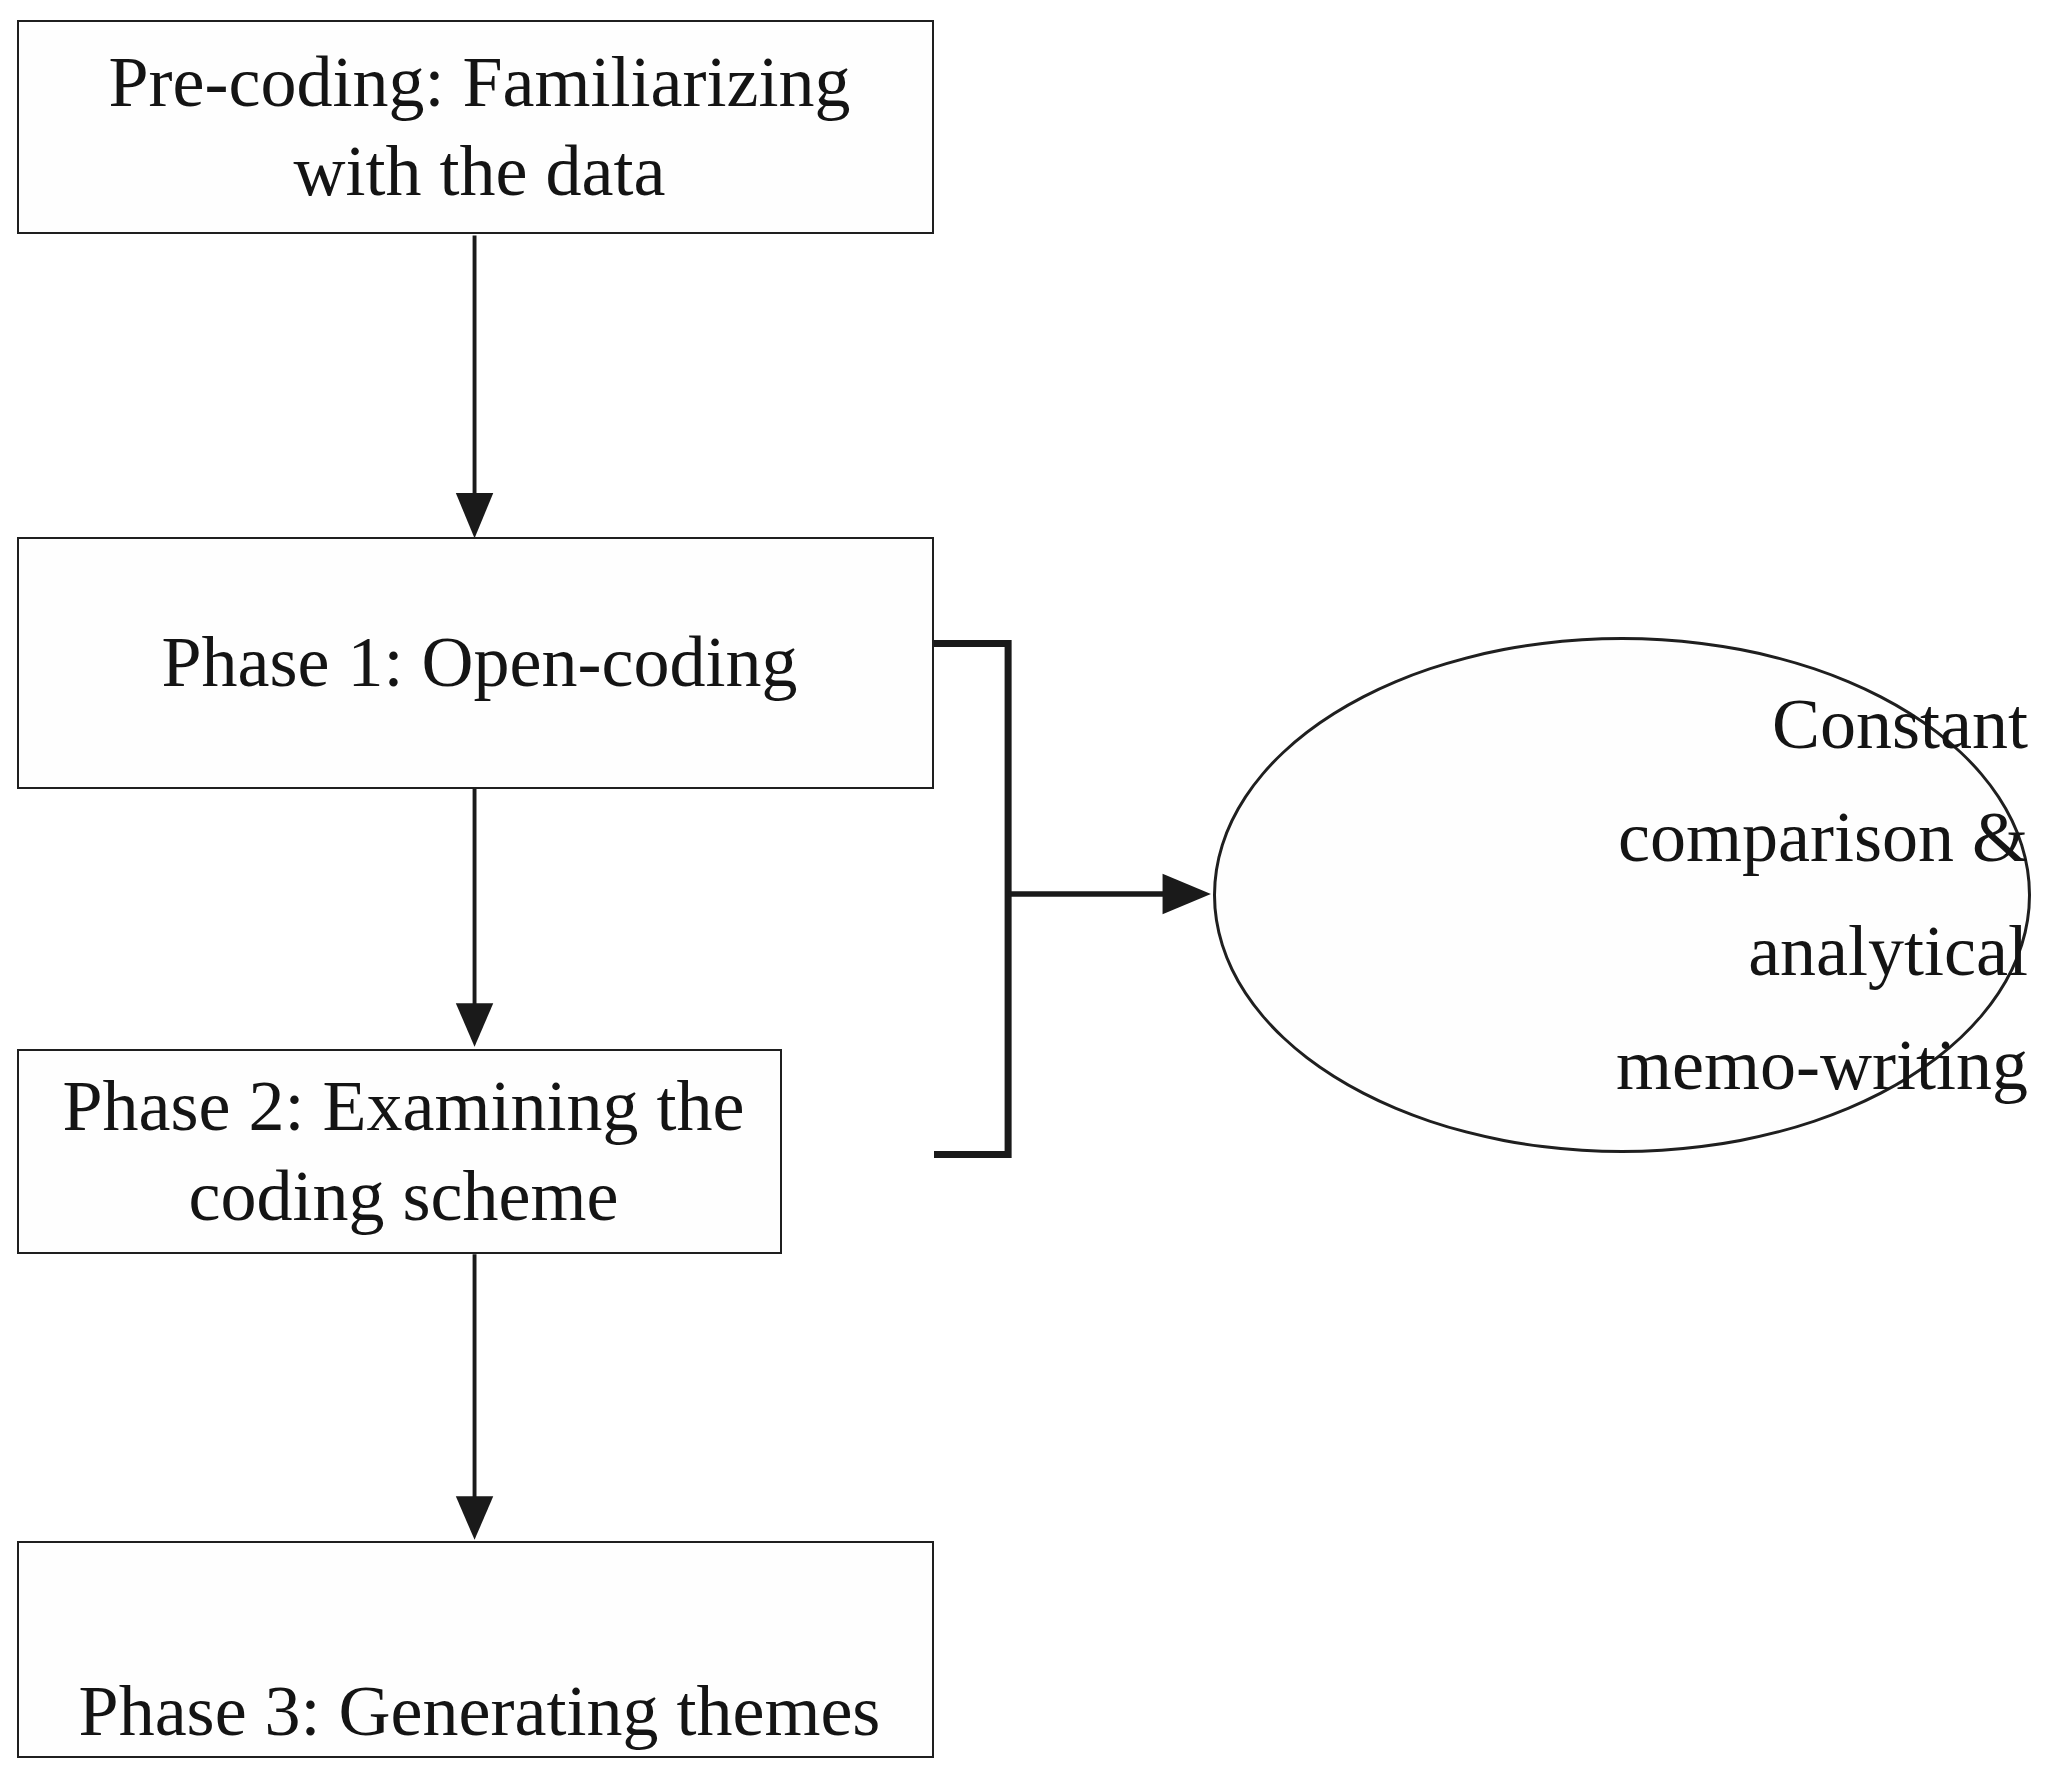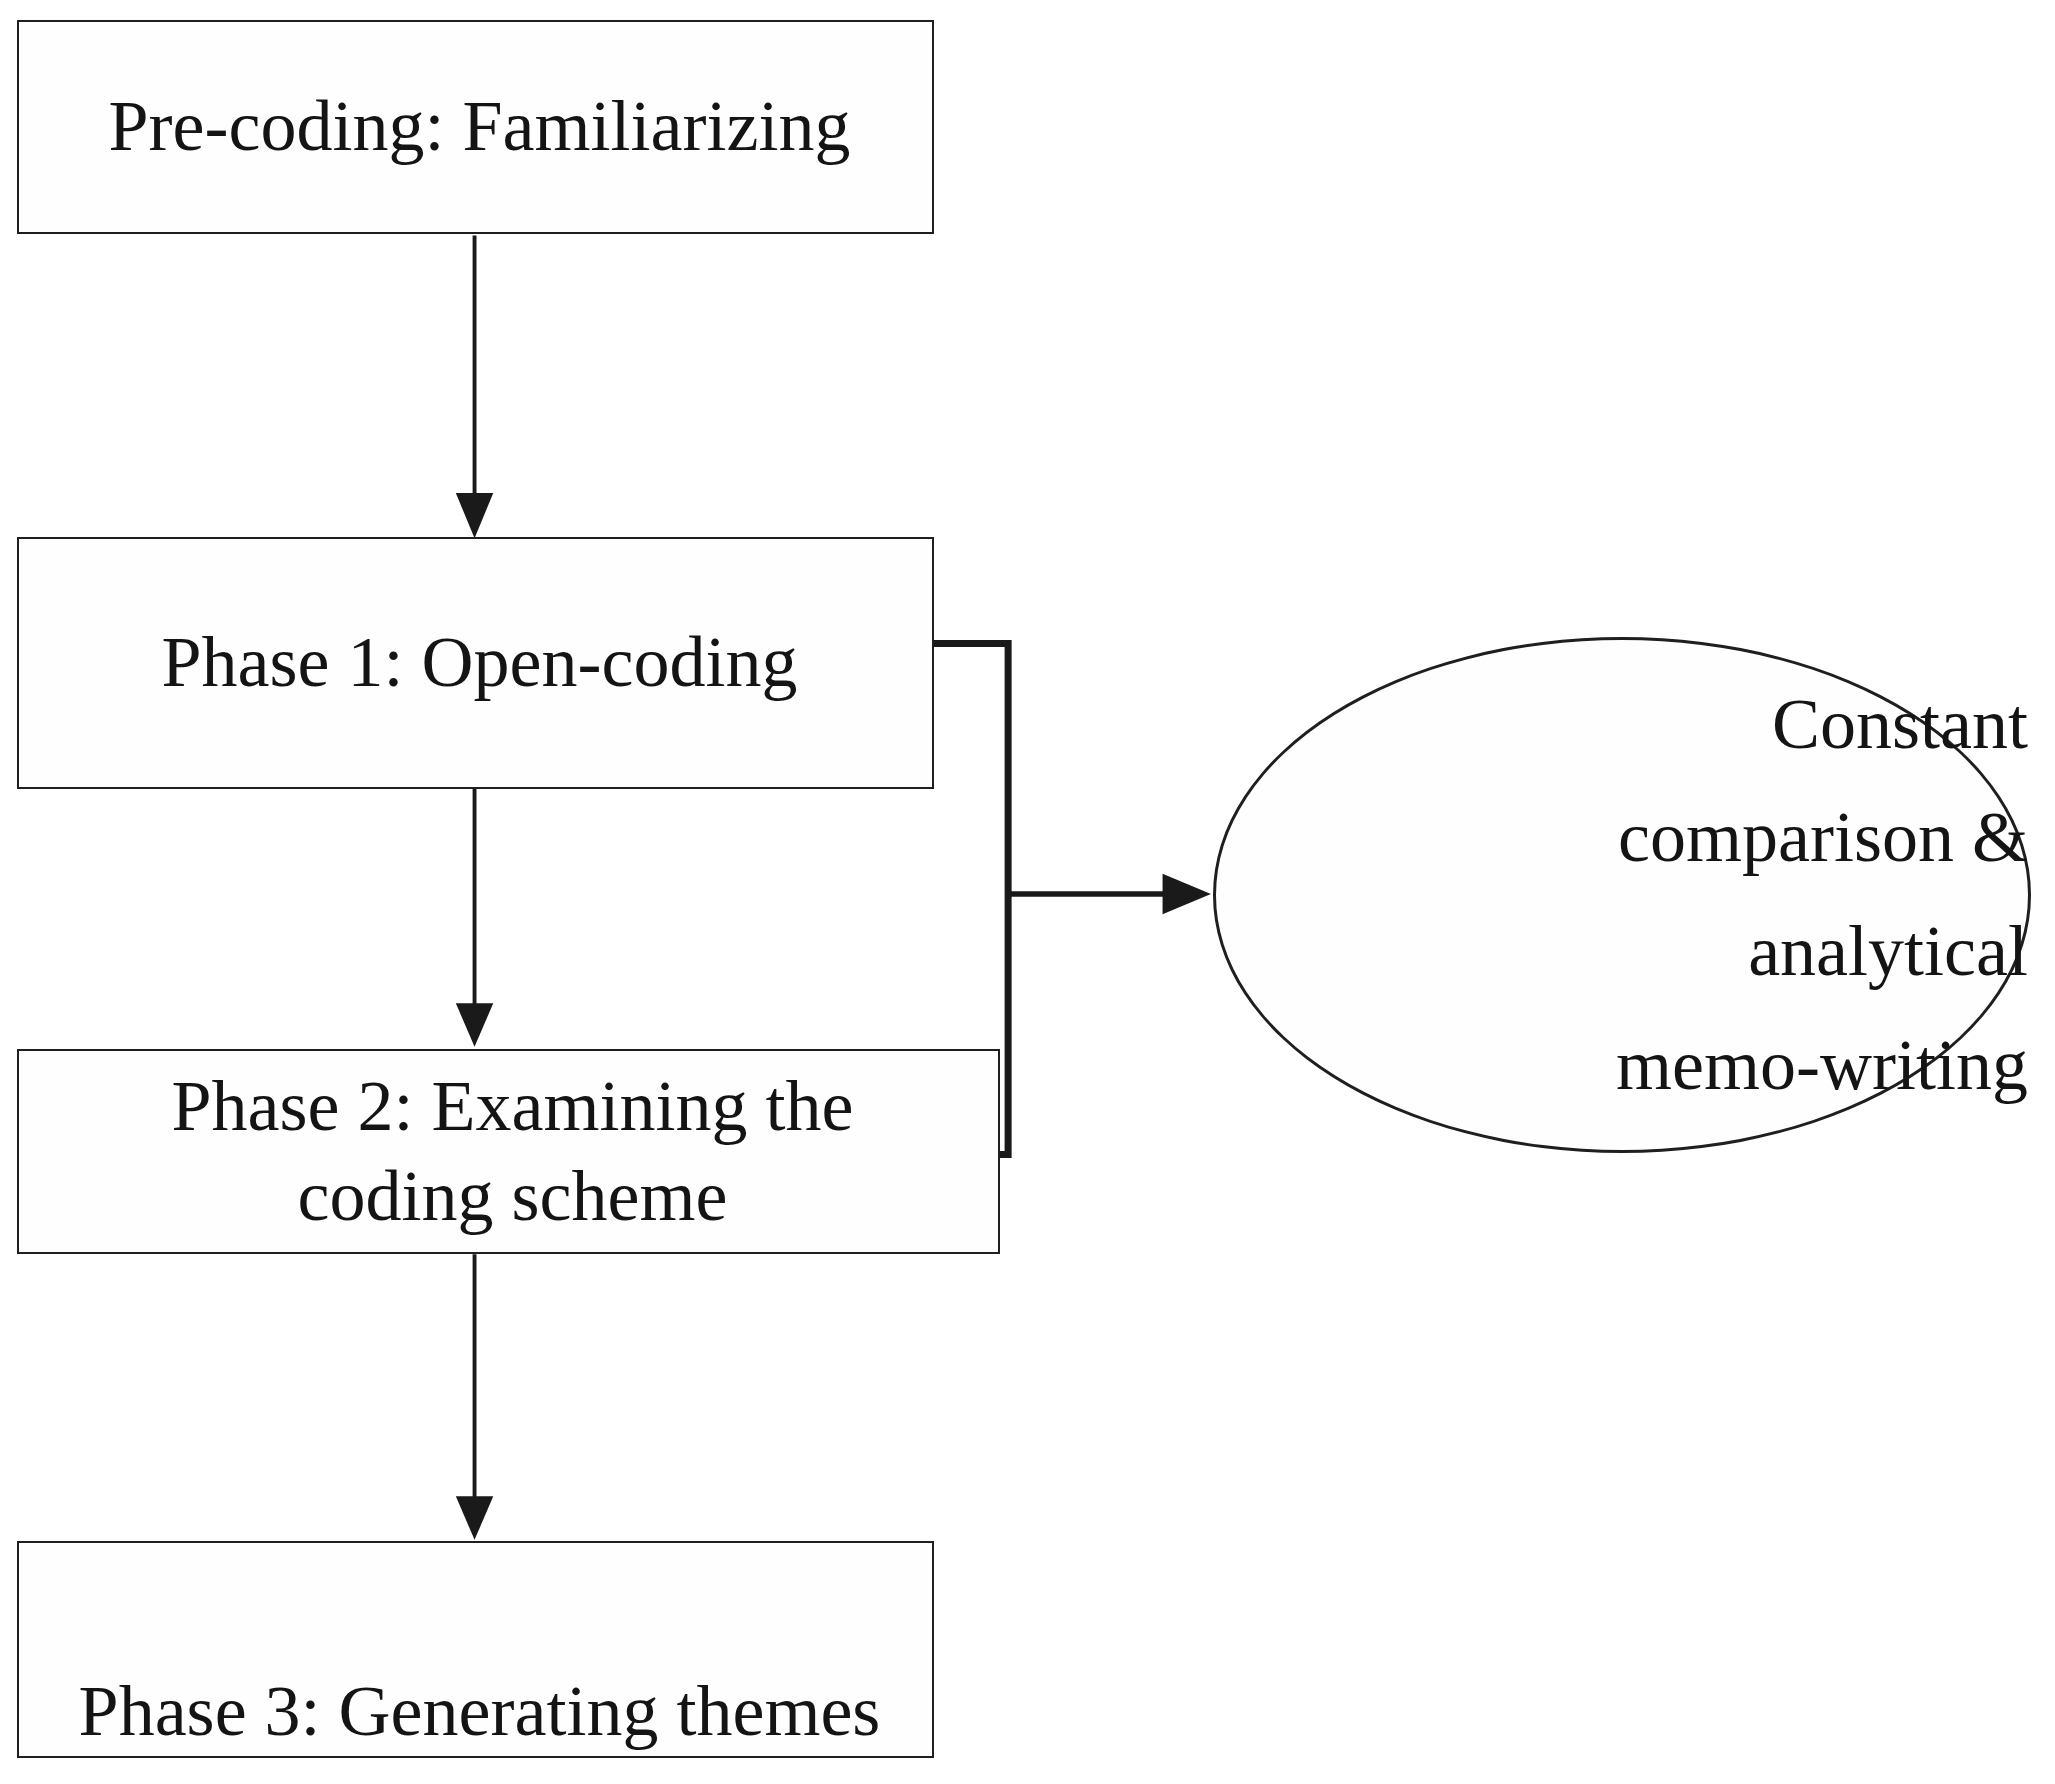--- a/index.html
+++ b/index.html
@@ -51,21 +51,21 @@
   .node.ellipse .label {
     line-height: 1.58;
   }
   .line {
     display: block;
     white-space: nowrap;
   }
   
   .node-precoding { left: 17px; top: 20px;  width: 917px; height: 214px; }
   .node-phase1    { left: 17px; top: 537px; width: 917px; height: 252px; }
-  .node-phase2    { left: 17px; top: 1049px; width: 983px; height: 205px; }
+  .node-phase2    { left: 17px; top: 1049px; width: 765px; height: 205px; }
   .node-phase3    { left: 17px; top: 1541px; width: 917px; height: 217px; align-items: flex-end; }
   .node-memoing   { left: 1213px; top: 637px; width: 818px; height: 516px; text-align: right; }
 </style>
 </head>
 <body>
 
 <div class="canvas">
 
   <svg class="connector-layer" viewBox="0 0 2635 2287" xmlns="http://www.w3.org/2000/svg">
 
@@ -88,20 +88,21 @@
 
     <g>
       <line x1="1292" y1="1146" x2="1494" y2="1146" stroke="#1a1a1a" stroke-width="7"></line>
       <polygon points="1552,1146 1490,1120 1490,1172" fill="#1a1a1a"></polygon>
     </g>
   </svg>
 
   <div class="node rect node-precoding">
     <div class="label">
       <span class="line">Pre-coding: Familiarizing</span>
+      <span class="line">with the data</span>
     </div>
   </div>
 
   <div class="node rect node-phase1">
     <div class="label">
       <span class="line">Phase 1: Open-coding</span>
     </div>
   </div>
 
   <div class="node rect node-phase2">

